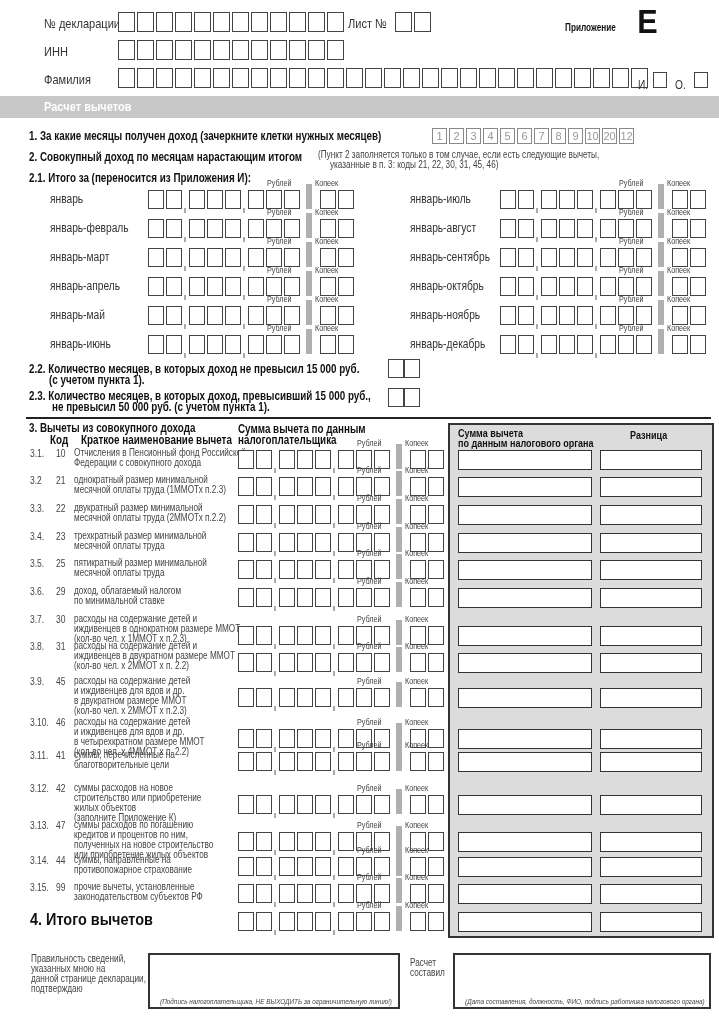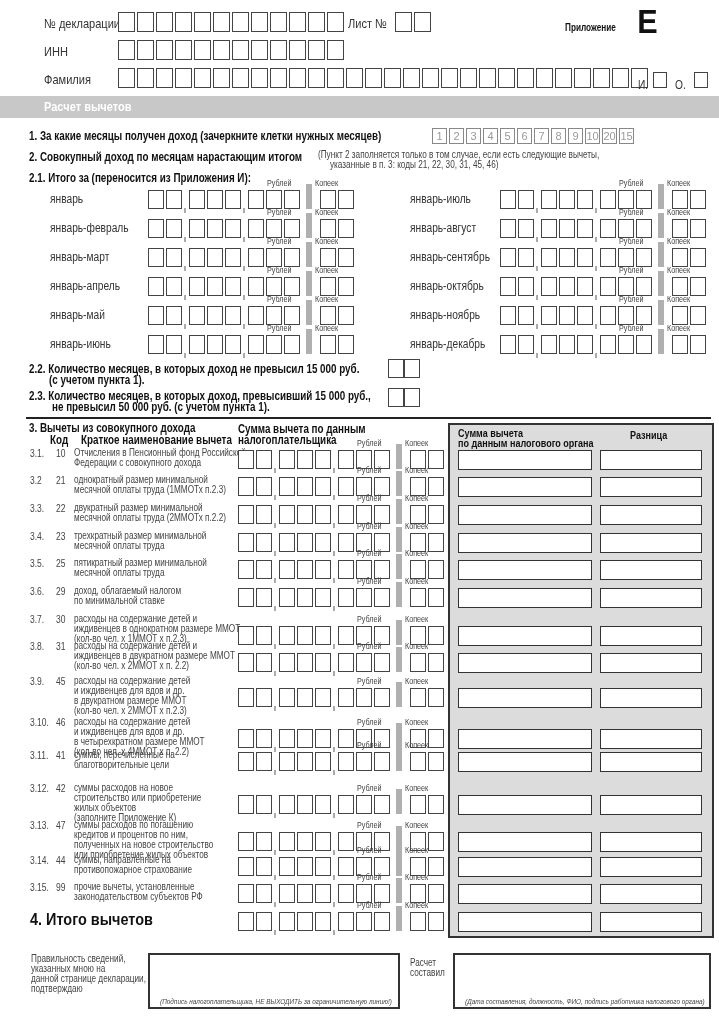--- a/index.html
+++ b/index.html
@@ -116,21 +116,21 @@
     <div class="month">2</div>
     <div class="month">3</div>
     <div class="month">4</div>
     <div class="month">5</div>
     <div class="month">6</div>
     <div class="month">7</div>
     <div class="month">8</div>
     <div class="month">9</div>
     <div class="month">10</div>
     <div class="month">20</div>
-    <div class="month">15</div>
+    <div class="month">12</div>
   </div>
 
 <div class="abs hdr" style="left:29px;top:150px;">2. Совокупный доход по месяцам нарастающим итогом</div>
 <div class="abs small" style="left:318px;top:150px;">(Пункт 2 заполняется только в том случае, если есть следующие вычеты,</div>
 <div class="abs small" style="left:330px;top:160px;">указанные в п. 3: коды 21, 22, 30, 31, 45, 46)</div>
 <div class="abs hdr" style="left:29px;top:171px;">2.1. Итого за (переносится из Приложения И):</div>
 
 <div id="income-rows">
     <div class="abs lbl" style="left: 50px; top: 192px;">январь</div>
     <div class="money" style="left: 148px; top: 180px;">

